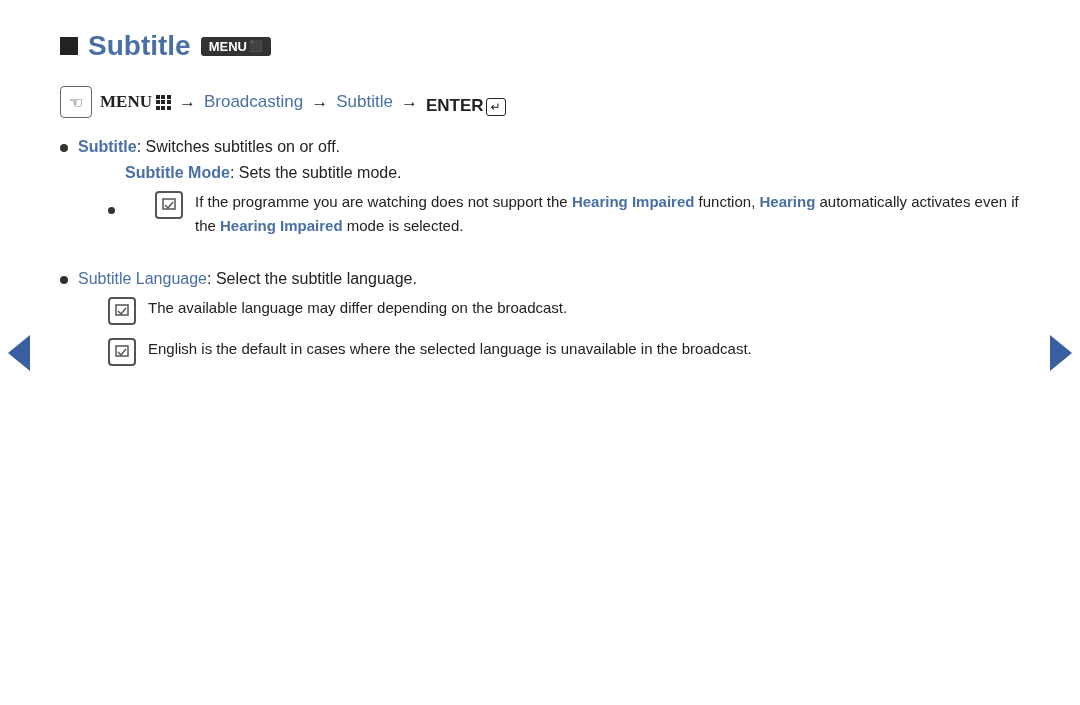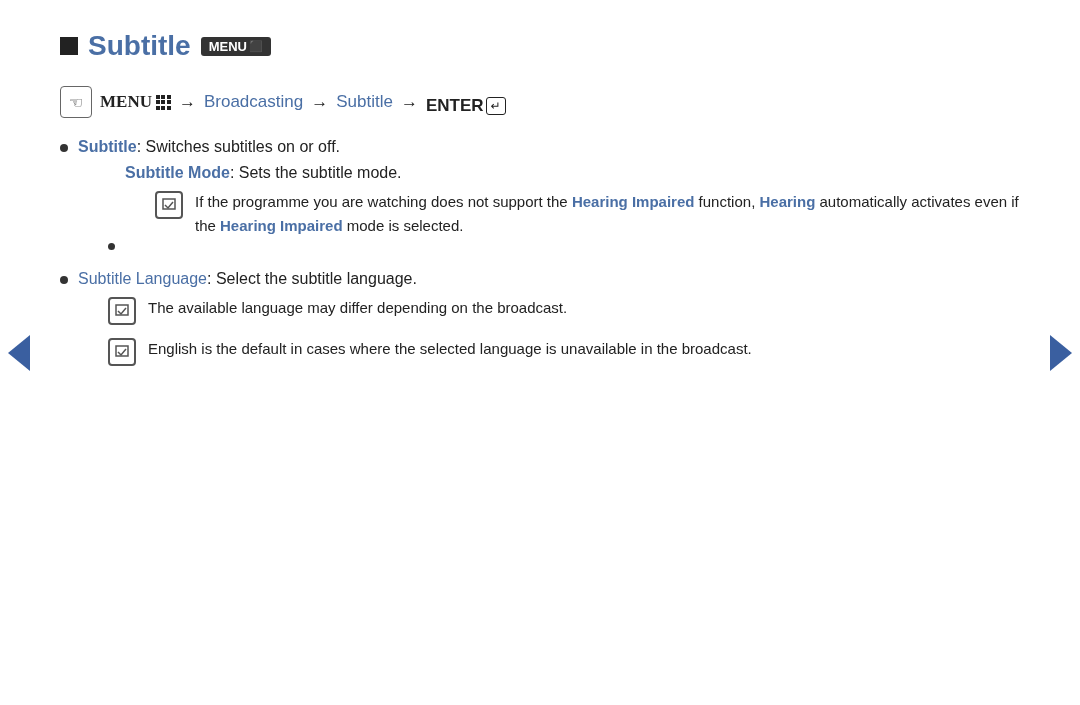--- a/index.html
+++ b/index.html
@@ -103,21 +103,21 @@
       color: #222222;
       font-size: 17px;
     }
 
     .link-blue {
       color: #4a6fa5;
     }
 
     .enter-box {
       display: inline-flex;
-      align-items: center;
+      align-items: flex-end;
       gap: 2px;
       margin-top: 8px;
     }
 
     .enter-icon {
       border: 1.5px solid #222;
       border-radius: 3px;
       padding: 1px 4px;
       font-size: 12px;
       display: inline-flex;
@@ -159,21 +159,21 @@
 
     
     .sub-bullet-list {
       list-style: none;
       padding-left: 30px;
       margin-top: 8px;
     }
 
     .sub-bullet-item {
       display: flex;
-      align-items: flex-end;
+      align-items: center;
       gap: 10px;
       margin-bottom: 10px;
     }
 
     .sub-bullet-dot {
       width: 7px;
       height: 7px;
       background: #333;
       border-radius: 50%;
       flex-shrink: 0;

